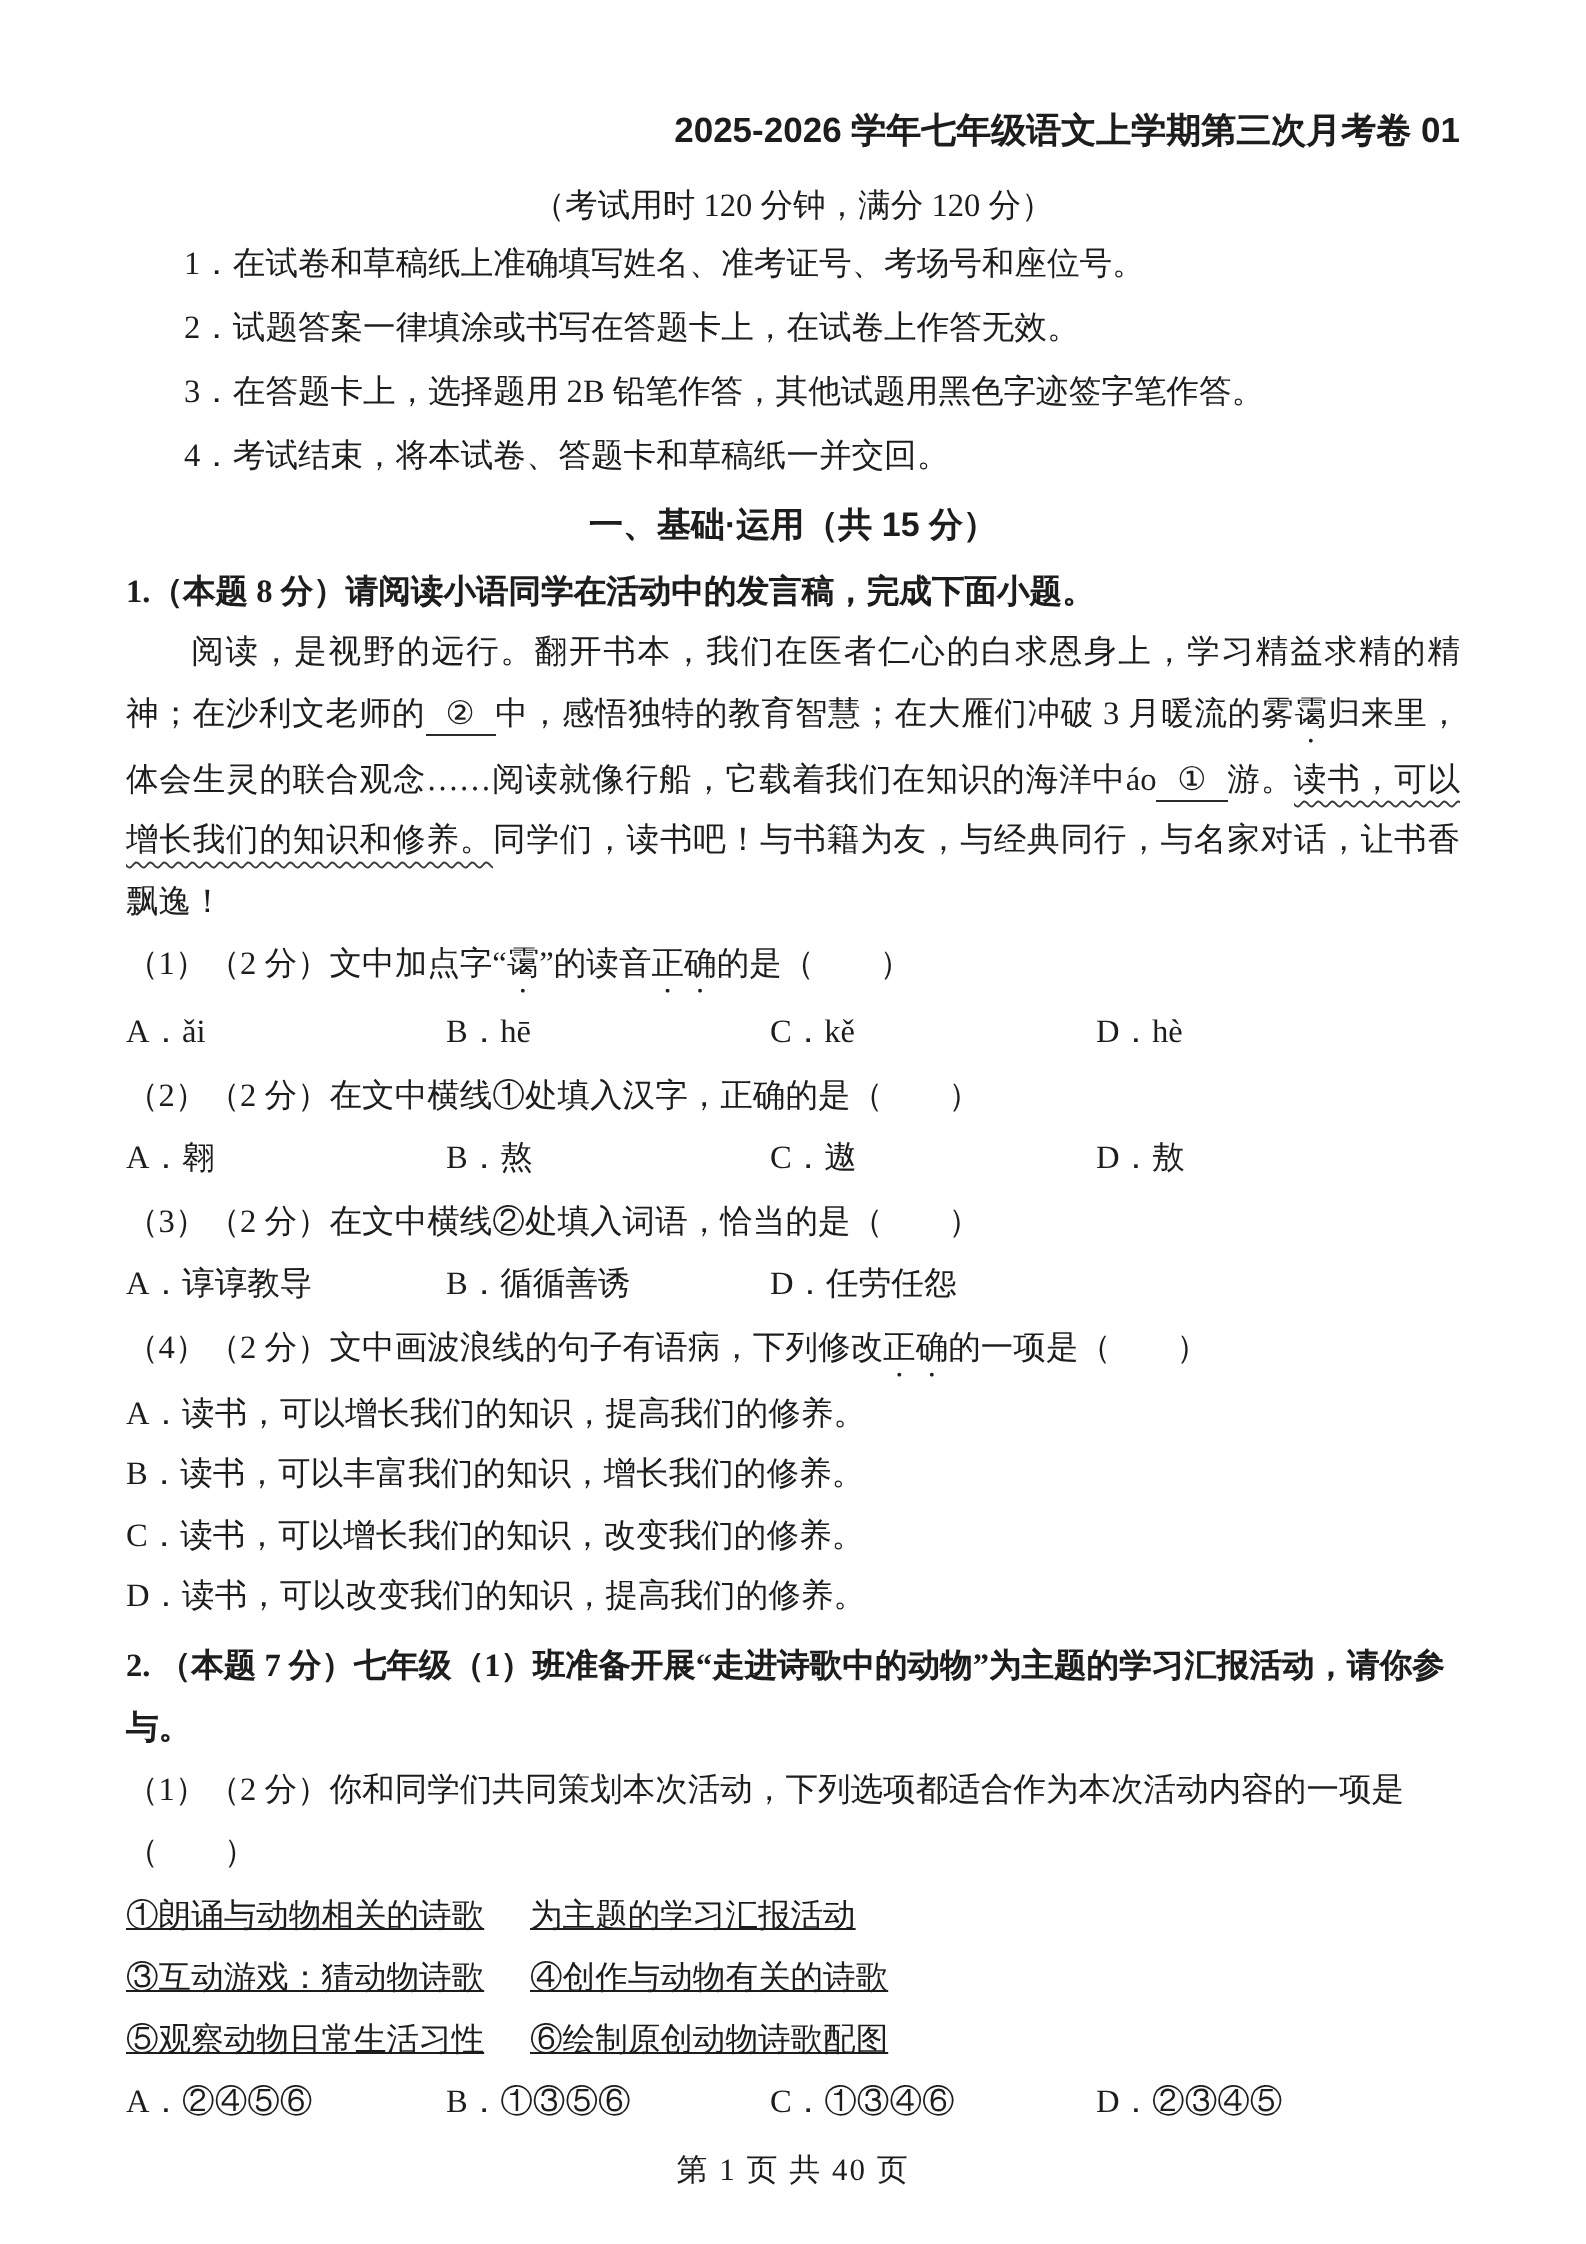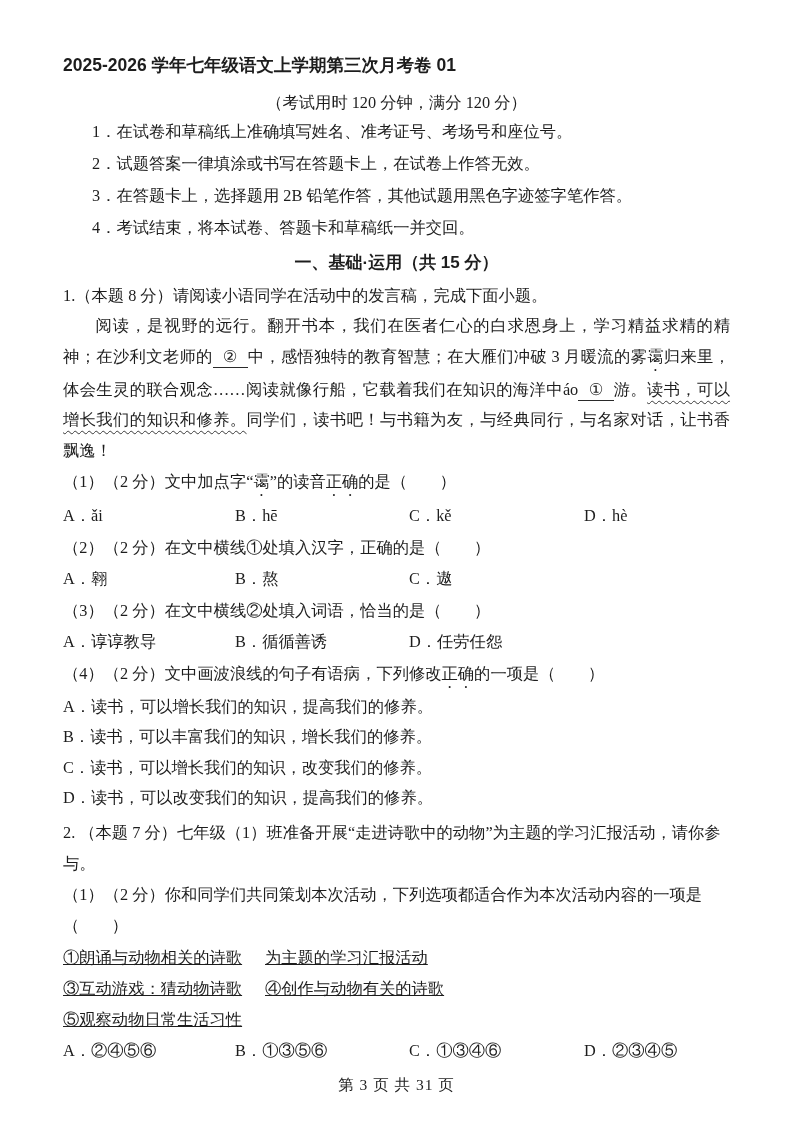--- a/index.html
+++ b/index.html
@@ -10,21 +10,21 @@
     box-sizing: border-box;
     background: #ffffff;
     color: #1d1d1d;
     padding: 42px 63px 0 63px;
     font-family: "Liberation Serif", "DejaVu Serif", serif;
     font-size: 16.3px;
     overflow: hidden;
   }
   .title {
     margin: 10px 0 0 0;
-    text-align: left;
+    text-align: right;
     font-family: "Liberation Sans", "DejaVu Sans", sans-serif;
     font-weight: bold;
     font-size: 17.5px;
     line-height: 26px;
   }
   .subtitle {
     margin: 12px 0 0 0;
     text-align: center;
     font-weight: normal;
     font-size: 16.3px;
@@ -38,34 +38,33 @@
   }
   .notice-item { margin: 0 0 0 29px; line-height: 32px; }
   .section-heading {
     margin: 4px 0 0 0;
     text-align: center;
     font-family: "Liberation Sans", "DejaVu Sans", sans-serif;
     font-weight: bold;
     font-size: 17px;
     line-height: 29px;
   }
-  .q-label { margin: 3px 0 0 0; line-height: 31px; }
+  .q-label { margin: 3px 0 0 0; line-height: 31px; font-weight: bold; }
   .passage {
     margin: 0;
     line-height: 30.5px;
     text-indent: 2em;
     text-align: justify;
     font-family: Liberation Serif, serif;
   }
   .stem { margin: 0; line-height: 31.5px; }
   .opts-4 {
     display: grid;
     grid-template-columns: 160px 162px 163px 1fr;
     line-height: 31.5px;
-    gap: 12px;
   }
   .opt-line { margin: 0; line-height: 30.5px; }
   .items-2col {
     display: grid;
     grid-template-columns: 202px 1fr;
     line-height: 31px;
     text-decoration: underline;
   }
   .footer {
     position: absolute;
@@ -119,20 +118,21 @@
     <span>B．hē</span>
     <span>C．kě</span>
     <span>D．hè</span>
   </div>
 
   <p class="stem"><span class="seg-n">（2）（2 分）在文中横线①处填入汉字，正确的是（　　）</span></p>
   <div class="opts-4">
     <span>A．翱</span>
     <span>B．熬</span>
     <span>C．遨</span>
+    <span>D．敖</span>
   </div>
 
   <p class="stem"><span class="seg-n">（3）（2 分）在文中横线②处填入词语，恰当的是（　　）</span></p>
   <div class="opts-4">
     <span>A．谆谆教导</span>
     <span>B．循循善诱</span>
     <span>D．任劳任怨</span>
   </div>
 
   <p class="stem"><span class="seg-n">（4）（2 分）文中画波浪线的句子有语病，下列修改</span><span class="seg-dot">正确</span><span class="seg-n">的一项是（　　）</span></p>
@@ -147,24 +147,25 @@
   <div class="items-2col">
     <span>①朗诵与动物相关的诗歌</span>
     <span>为主题的学习汇报活动</span>
   </div>
   <div class="items-2col">
     <span>③互动游戏：猜动物诗歌</span>
     <span>④创作与动物有关的诗歌</span>
   </div>
   <div class="items-2col">
     <span>⑤观察动物日常生活习性</span>
+    <span>⑥绘制原创动物诗歌配图</span>
   </div>
 
   <div class="opts-4">
     <span>A．②④⑤⑥</span>
     <span>B．①③⑤⑥</span>
     <span>C．①③④⑥</span>
     <span>D．②③④⑤</span>
   </div>
 
-  <div class="footer">第 3 页 共 31 页</div>
+  <div class="footer">第 1 页 共 40 页</div>
 
 </div>
 
 </body></html>

